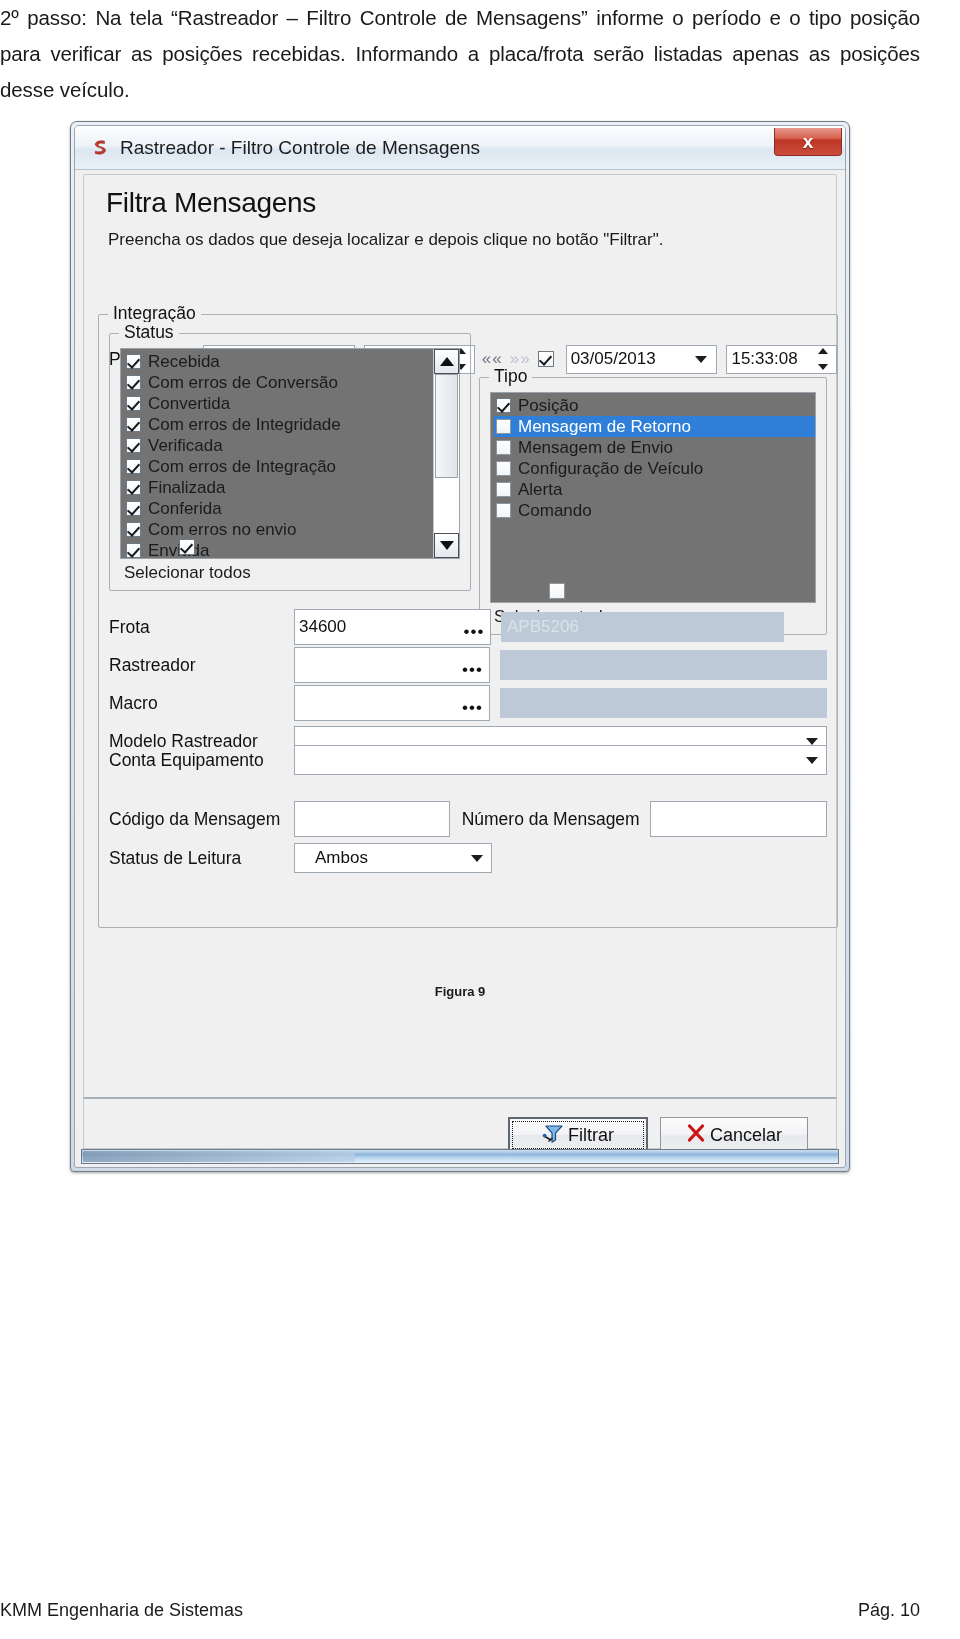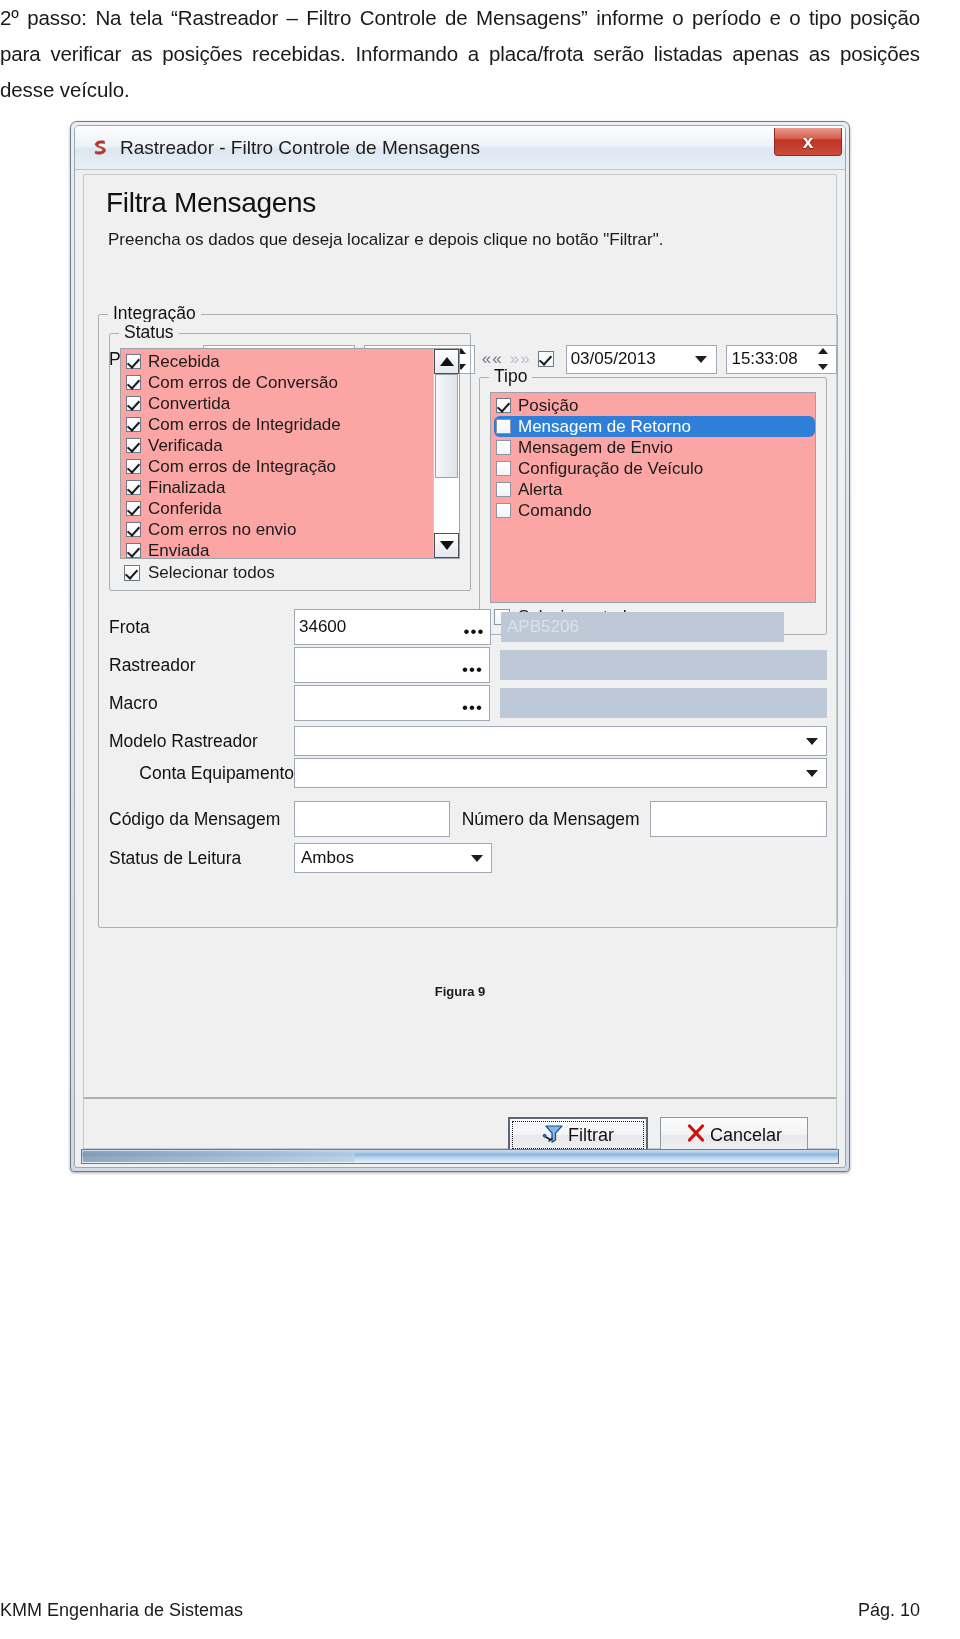--- a/index.html
+++ b/index.html
@@ -258,21 +258,21 @@
 
   
   .listbox {
     position: absolute;
     left: 10px;
     top: 14px;
     right: 10px;
     height: 211px;
     box-sizing: border-box;
     border: 1px solid #9aa3ac;
-    background: #fca5a5;
+    background: #737373;
     overflow: hidden;
     display: flex;
   }
   .listbox .items {
     flex: 1;
     padding: 2px 0 0 3px;
     overflow: hidden;
   }
   .li {
     height: 21px;
@@ -333,20 +333,21 @@
   .selall {
     position: absolute;
     left: 14px;
     bottom: 7px;
     display: flex;
     align-items: center;
     gap: 8px;
     font-size: 17px;
     color: #1b1b1b;
     cursor: pointer;
+    flex-direction: column;
   }
 
   
   .formrow {
     position: absolute;
     left: 10px;
     height: 30px;
     display: flex;
     align-items: center;
     font-size: 17.5px;
@@ -390,21 +391,21 @@
     font-size: 17px;
     color: #d9e2ea;
   }
   .combo {
     box-sizing: border-box;
     height: 30px;
     border: 1px solid #9fa9b3;
     background: #ffffff;
     display: flex;
     align-items: center;
-    padding: 0 3px 0 6px;
+    padding: 0 3px 0 20px;
     font-size: 17px;
     color: #111;
     cursor: pointer;
   }
   .combo .val { flex: 1; white-space: nowrap; overflow: hidden; }
 
   
   .buttonbar {
     position: absolute;
     left: 8px; right: 8px;
@@ -587,21 +588,21 @@
         </div>
 
         <div class="group" id="grp-tipo">
           <span class="legend">Tipo</span>
           <div class="listbox">
             <div class="items" id="tipo-items">
                 <div class="li">
                   <span class="cb checked"></span>
                   <span>Posição</span>
                 </div>
-                <div class="li selected" style="background: rgb(47, 127, 216); border-radius: 6px;">
+                <div class="li selected" style="background: rgb(47, 127, 216);">
                   <span class="cb sq"></span>
                   <span>Mensagem de Retorno</span>
                 </div>
                 <div class="li">
                   <span class="cb sq"></span>
                   <span>Mensagem de Envio</span>
                 </div>
                 <div class="li">
                   <span class="cb sq"></span>
                   <span>Configuração de Veículo</span>
@@ -656,21 +657,21 @@
         </div>
 
         <div class="formrow" style="top:411px; width:718px;">
           <span class="lbl">Modelo Rastreador</span>
           <div class="combo" style="width:533px;">
             <span class="val"></span>
             <span class="caret-down"></span>
           </div>
         </div>
 
-        <div class="formrow" style="top:443px; width:718px;text-align:right;">
+        <div class="formrow" style="top:430px; width:718px;">
           <span class="lbl">Conta Equipamento</span>
           <div class="combo" style="width:533px;">
             <span class="val"></span>
             <span class="caret-down"></span>
           </div>
         </div>
 
         <div class="formrow" style="top:489px; width:718px;">
           <span class="lbl">Código da Mensagem</span>
           <div class="txtbox" style="width:158px;">

